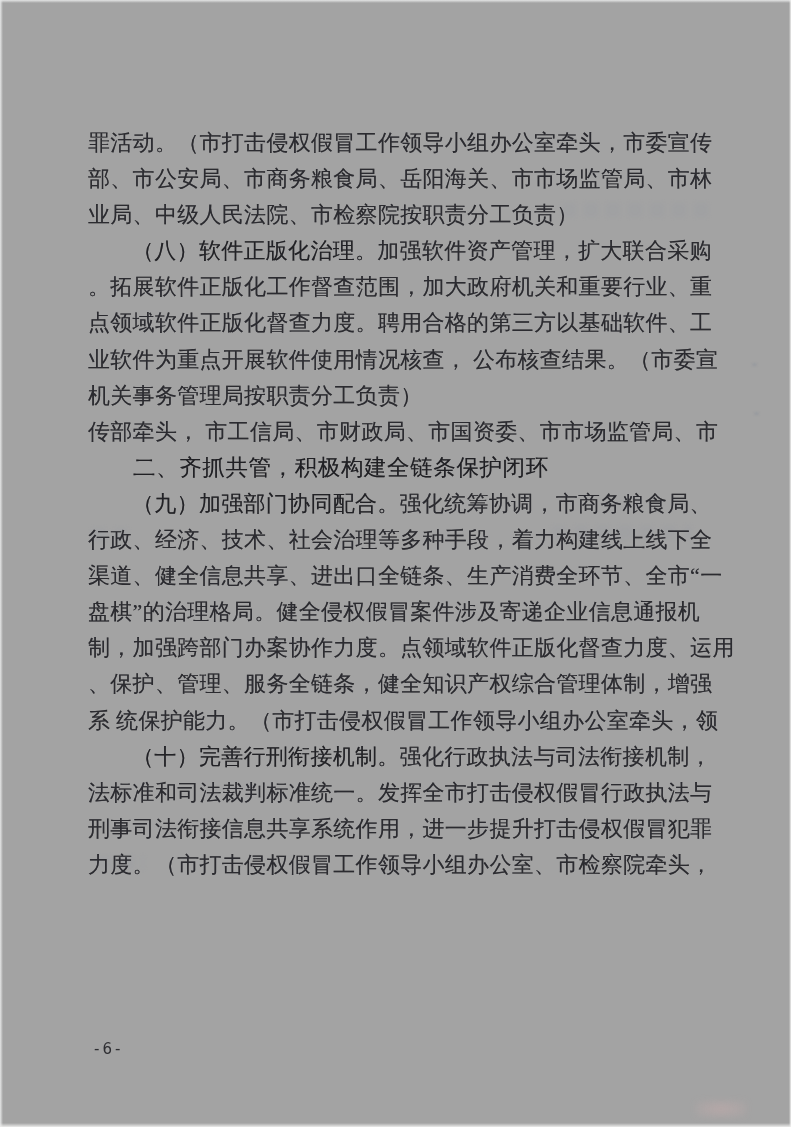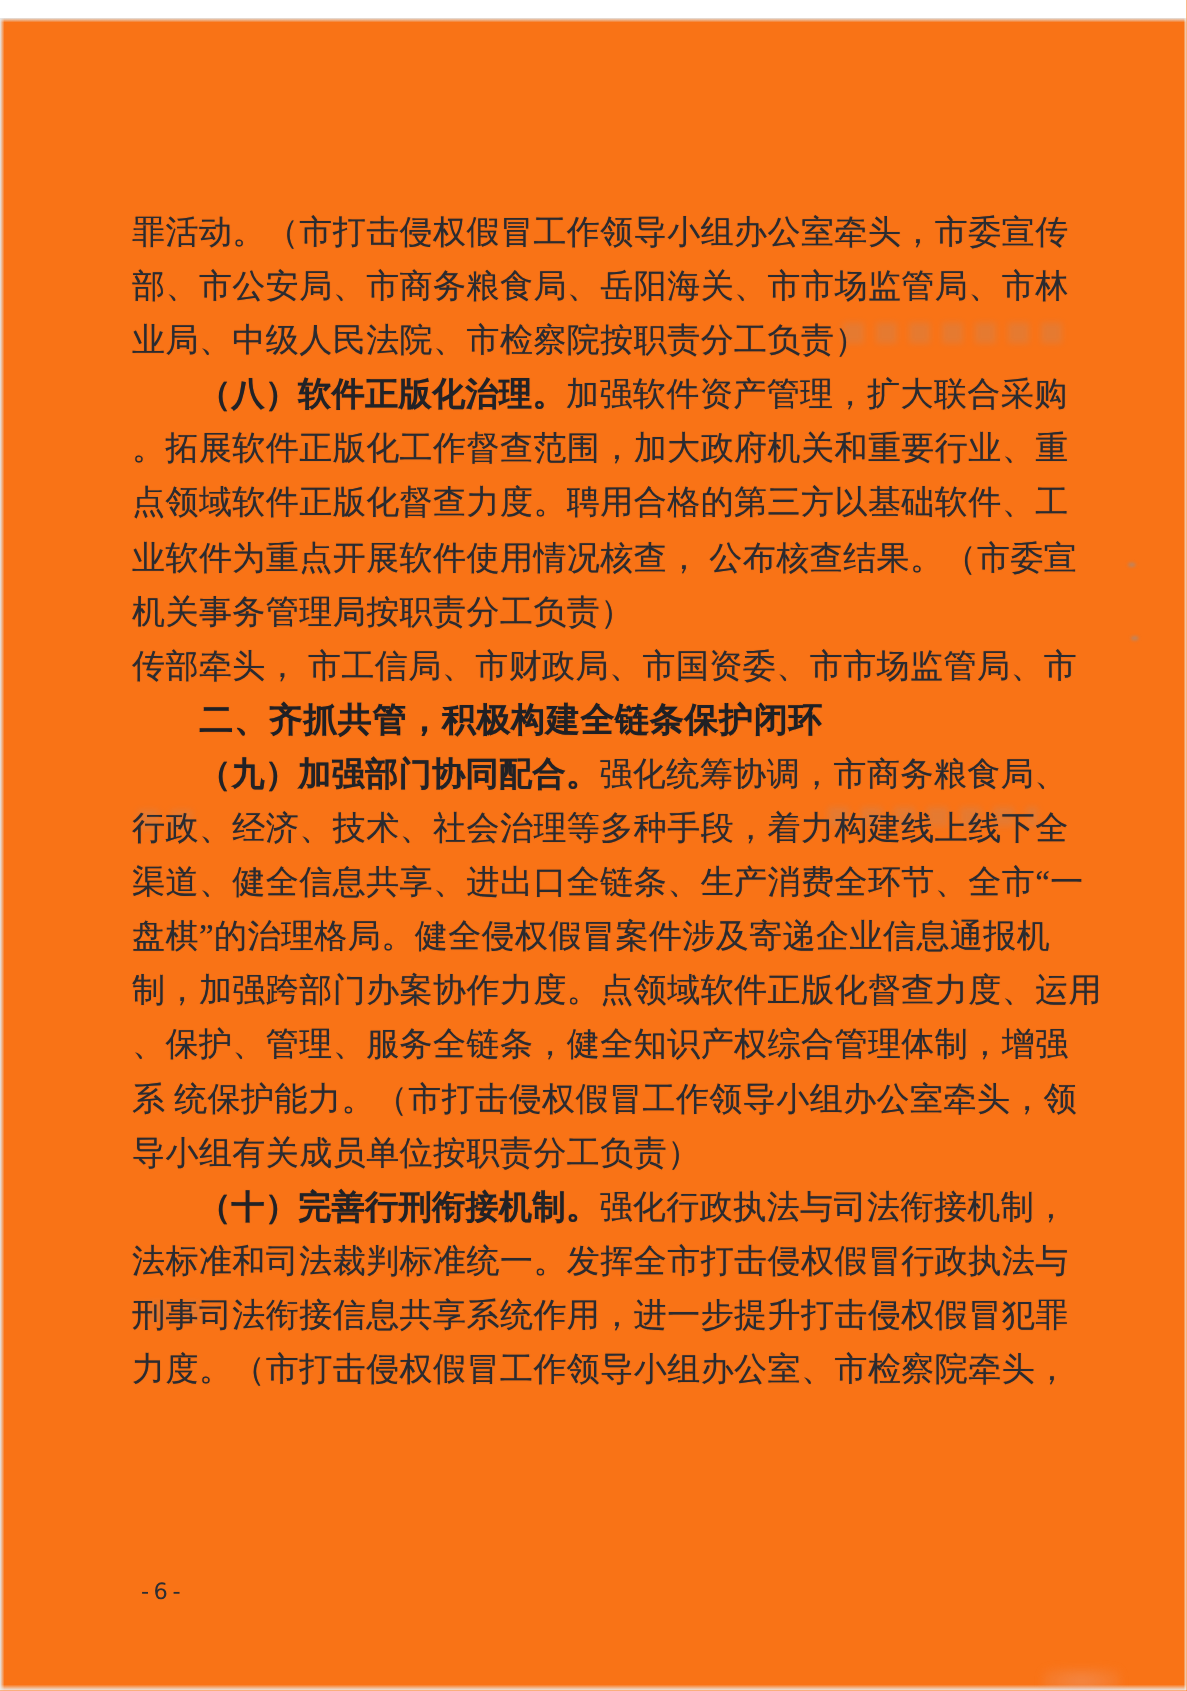--- a/index.html
+++ b/index.html
@@ -5,23 +5,22 @@
   html,body{margin:0;padding:0;}
   body{
     width:791px;height:1127px;
     background:#ffffff;
     font-family:"Liberation Serif","DejaVu Serif",serif;
     position:relative;
     overflow:hidden;
   }
   .page{
     position:absolute;inset:0;
-    background:#f97316;
+    background:#a3a3a3;
     overflow:hidden;
-    margin-top:12px;
   }
   
   .edge-top{position:absolute;left:0;top:0;width:100%;height:3px;
     background:linear-gradient(#e3e4e4,rgba(227,228,228,0));}
   .edge-left{position:absolute;left:0;top:0;width:3px;height:100%;
     background:linear-gradient(90deg,#e6e7e7,rgba(230,231,231,0));}
   .edge-bottom{position:absolute;left:0;bottom:0;width:100%;height:4px;
     background:linear-gradient(rgba(232,232,232,0),#ebebea);}
   .edge-right{position:absolute;right:0;top:0;width:2px;height:100%;
     background:linear-gradient(270deg,#eeeeed,rgba(238,238,237,0));}
@@ -34,29 +33,29 @@
   .line{
     height:36.1px;
     line-height:36.1px;
     font-size:22px;
     letter-spacing:0.3px;
     color:#2b2b30;
     white-space:nowrap;
     text-shadow:0 0 0.6px rgba(43,43,48,0.55);
   }
   .line .lead{
-    font-weight:700;
+    font-weight:400;
     color:#222226;
   }
   .line.indent{
     text-indent:2em;
   }
   .line.heading{
     font-family:"Liberation Sans","DejaVu Sans",sans-serif;
-    font-weight:700;
+    font-weight:400;
     font-size:22.5px;
     color:#202024;
     letter-spacing:0.6px;
   }
   .footer{
     position:absolute;
     left:94px;top:1040px;
     font-size:15px;
     letter-spacing:3px;
     color:#2e2e32;
@@ -109,21 +108,20 @@
       <div class="line"><span>机关事务管理局按职责分工负责）</span></div>
       <div class="line"><span>传部牵头， 市工信局、市财政局、市国资委、市市场监管局、市</span></div>
       <div class="line indent heading"><span>二、齐抓共管，积极构建全链条保护闭环</span></div>
       <div class="line indent"><span class="lead">（九）加强部门协同配合。</span><span>强化统筹协调，市商务粮食局、</span></div>
       <div class="line"><span>行政、经济、技术、社会治理等多种手段，着力构建线上线下全</span></div>
       <div class="line"><span>渠道、健全信息共享、进出口全链条、生产消费全环节、全市“一</span></div>
       <div class="line"><span>盘棋”的治理格局。健全侵权假冒案件涉及寄递企业信息通报机</span></div>
       <div class="line"><span>制，加强跨部门办案协作力度。点领域软件正版化督查力度、运用</span></div>
       <div class="line"><span>、保护、管理、服务全链条，健全知识产权综合管理体制，增强</span></div>
       <div class="line"><span>系 统保护能力。（市打击侵权假冒工作领导小组办公室牵头，领</span></div>
-      <div class="line"><span>导小组有关成员单位按职责分工负责）</span></div>
       <div class="line indent"><span class="lead">（十）完善行刑衔接机制。</span><span>强化行政执法与司法衔接机制，</span></div>
       <div class="line"><span>法标准和司法裁判标准统一。发挥全市打击侵权假冒行政执法与</span></div>
       <div class="line"><span>刑事司法衔接信息共享系统作用，进一步提升打击侵权假冒犯罪</span></div>
       <div class="line"><span>力度。（市打击侵权假冒工作领导小组办公室、市检察院牵头，</span></div>
     </div>
 
   <div class="footer">-6-</div>
 </div>
 
 </body></html>

